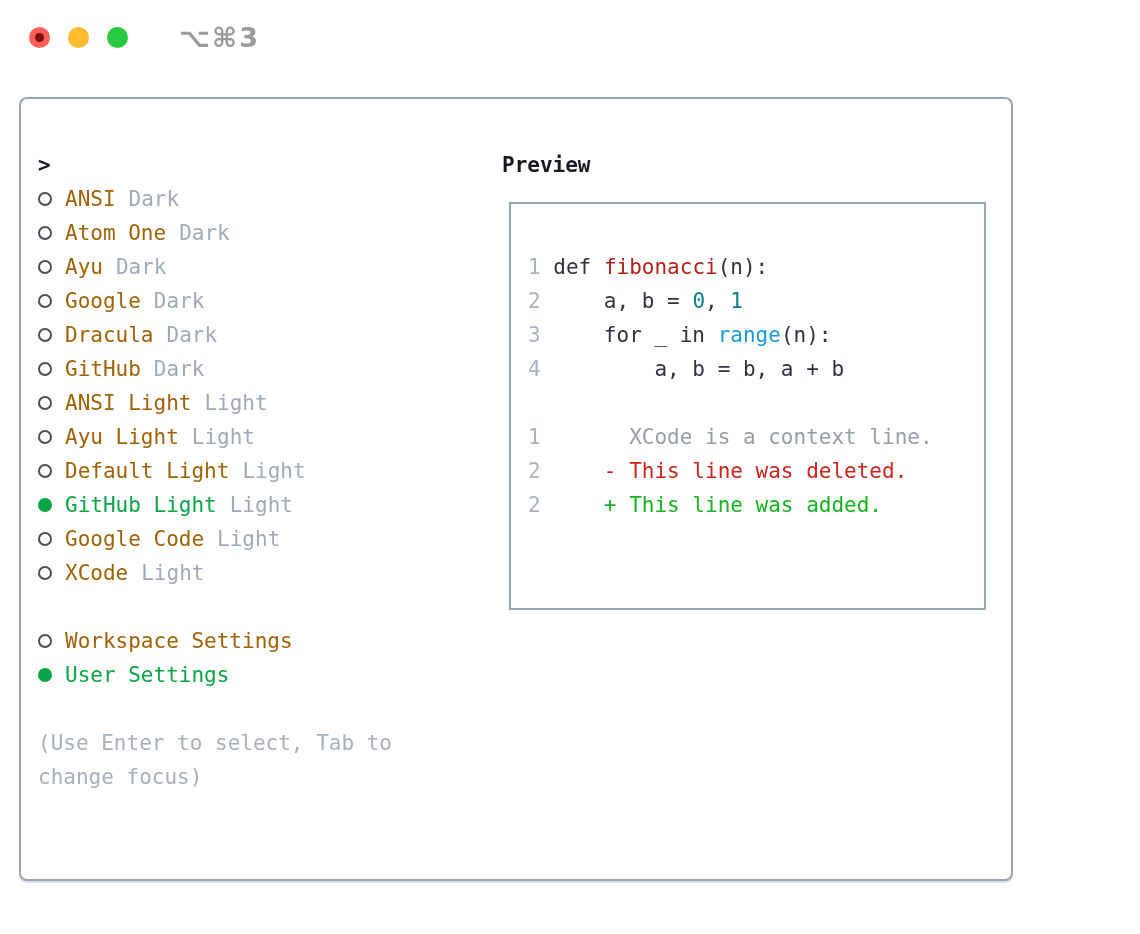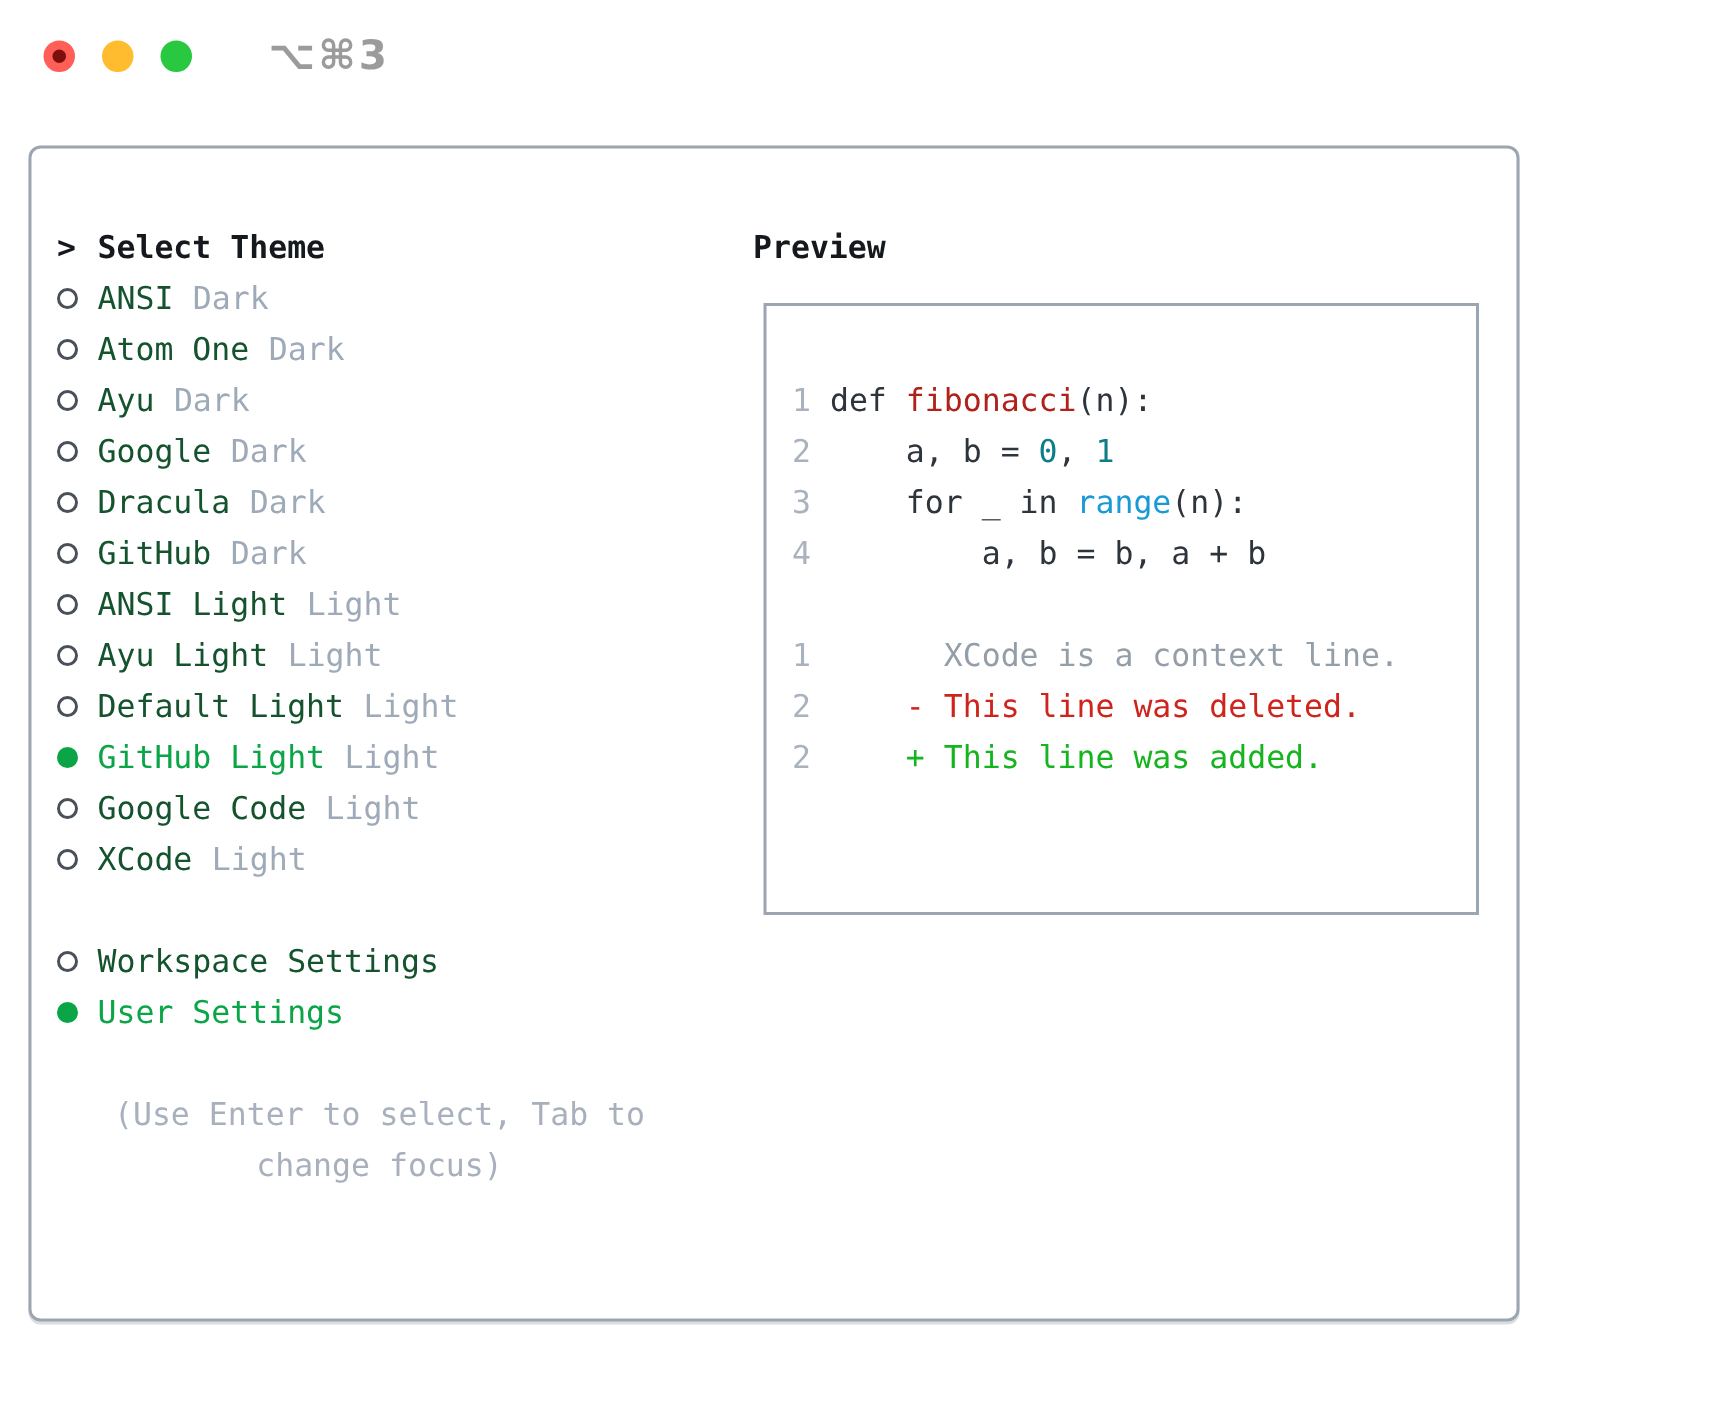--- a/index.html
+++ b/index.html
@@ -49,28 +49,27 @@
     padding:49px 0 0 17px;display:flex;
   }
   .left{width:464px;flex:0 0 auto;}
   .right{flex:1 1 auto;}
   .row{height:34px;line-height:34px;display:flex;align-items:center;font-size:21px;color:var(--fg_dark);}
   .marker{width:27px;flex:0 0 auto;display:inline-flex;align-items:center;}
   .prompt-char{font-weight:bold;color:var(--text_black);font-size:21px;}
   .title{font-weight:bold;color:var(--text_black);}
   .radio{width:14px;height:14px;box-sizing:border-box;border:2px solid #495059;border-radius:50%;}
   .radio.on{border-color:var(--accent_green);background:var(--accent_green);}
-  .opt-name{color:#14532d;white-space:pre;}
+  .opt-name{color:#a16207;white-space:pre;}
   .opt-name.sel{color:var(--accent_green);}
   .suffix{color:var(--muted);margin-left:13px;white-space:pre;}
   .spacer{height:34px;}
   .hint{
     width:430px;font-size:21px;line-height:34px;color:var(--hint);
     word-wrap:break-word;
-    text-align:center;
   }
   
   .preview-title-row{height:34px;line-height:34px;font-size:21px;}
   .preview-box{
     margin-left:7px;margin-top:20px;width:477px;height:408px;box-sizing:border-box;
     border:2px solid var(--border_gray);background:#fff;
     padding:46px 0 11px 17px;overflow:hidden;
   }
   .code-row{white-space:pre;height:34px;line-height:34px;font-size:21px;}
   .c-num{color:var(--gutter_gray);}
@@ -96,21 +95,20 @@
     <span class="shortcut">⌥⌘3</span>
   </div>
 
   <div class="panel">
 
     <div class="left">
       <div class="row">
         <span class="marker">
             <span class="prompt-char">&gt;</span>
           </span>
-        <span class="title">Select Theme</span>
       </div>
 
       <div id="theme-list">
           <div class="row">
             <span class="marker">
               <span class="radio"></span>
             </span>
             <span class="opt-name">ANSI</span>
             <span class="suffix">Dark</span>
           </div>

